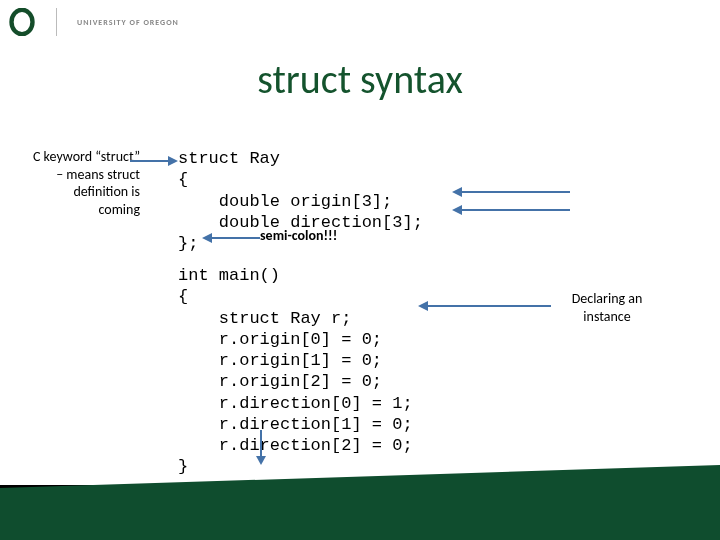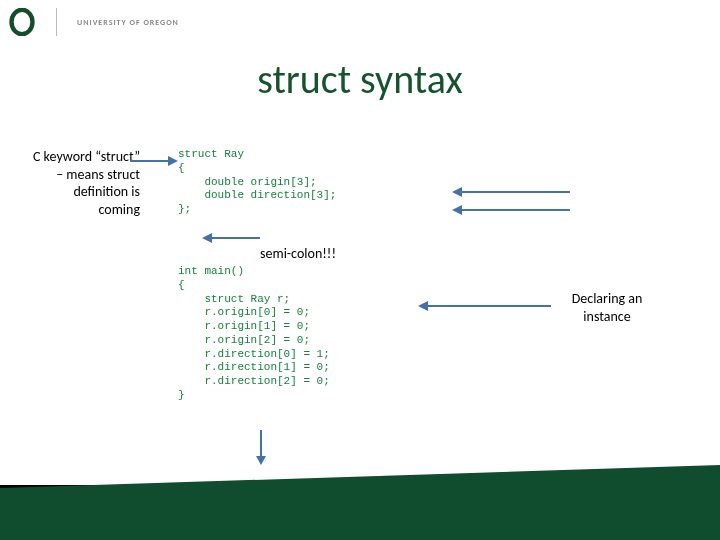--- a/index.html
+++ b/index.html
@@ -5,25 +5,25 @@
   * { box-sizing: border-box; margin: 0; padding: 0; }
   html, body { width: 720px; height: 540px; font-family: Calibri, Arial, sans-serif; background: #fff; overflow: hidden; }
   .slide { position: relative; width: 720px; height: 540px; }
   .logo-bar { position: absolute; top: 8px; left: 8px; display: flex; align-items: center; gap: 20px; }
   .logo-o { width: 28px; height: 28px; }
   .logo-divider { width: 1px; height: 28px; background: #bbb; }
   .logo-text { font-size: 8px; letter-spacing: 1px; color: #888; font-weight: 600; }
   .title { position: absolute; top: 55px; left: 0; width: 720px; text-align: center; font-size: 40px; font-weight: 400; color: #14532d; }
   .annot { position: absolute; font-size: 14px; line-height: 1.25; color: #000; }
   .annot-left { left: 30px; top: 148px; width: 110px; text-align: right; }
-  .annot-semi { left: 260px; top: 245px; }
+  .annot-semi { left: 260px; top: 227px; font-weight: bold; }
   .annot-right { left: 572px; top: 180px; width: 120px; }
   .annot-decl { left: 552px; top: 290px; width: 110px; text-align: center; }
   .annot-bottom { left: 140px; top: 463px; }
-  .code { position: absolute; font-family: "Courier New", monospace; color: #15803d; font-size: 11px; line-height: 1.25; white-space: pre; }
+  .code { position: absolute; font-family: "Courier New", monospace; color: #000000; font-size: 17px; line-height: 1.25; white-space: pre; }
   .code-struct { left: 178px; top: 148px; }
   .code-main { left: 178px; top: 265px; }
   .footer { position: absolute; left: 0; bottom: 0; width: 720px; height: 55px; }
   .footer-back { position: absolute; left: 0; bottom: 0; width: 720px; height: 55px; background: #000; }
   .footer-swoosh { position: absolute; left: 0; bottom: 0; }
   svg.arrow { position: absolute; overflow: visible; }
   svg.arrow line, svg.arrow path { stroke: #4472a8; stroke-width: 2; fill: none; }
   svg.arrow polygon { fill: #4472a8; }
 </style>
 </head>

